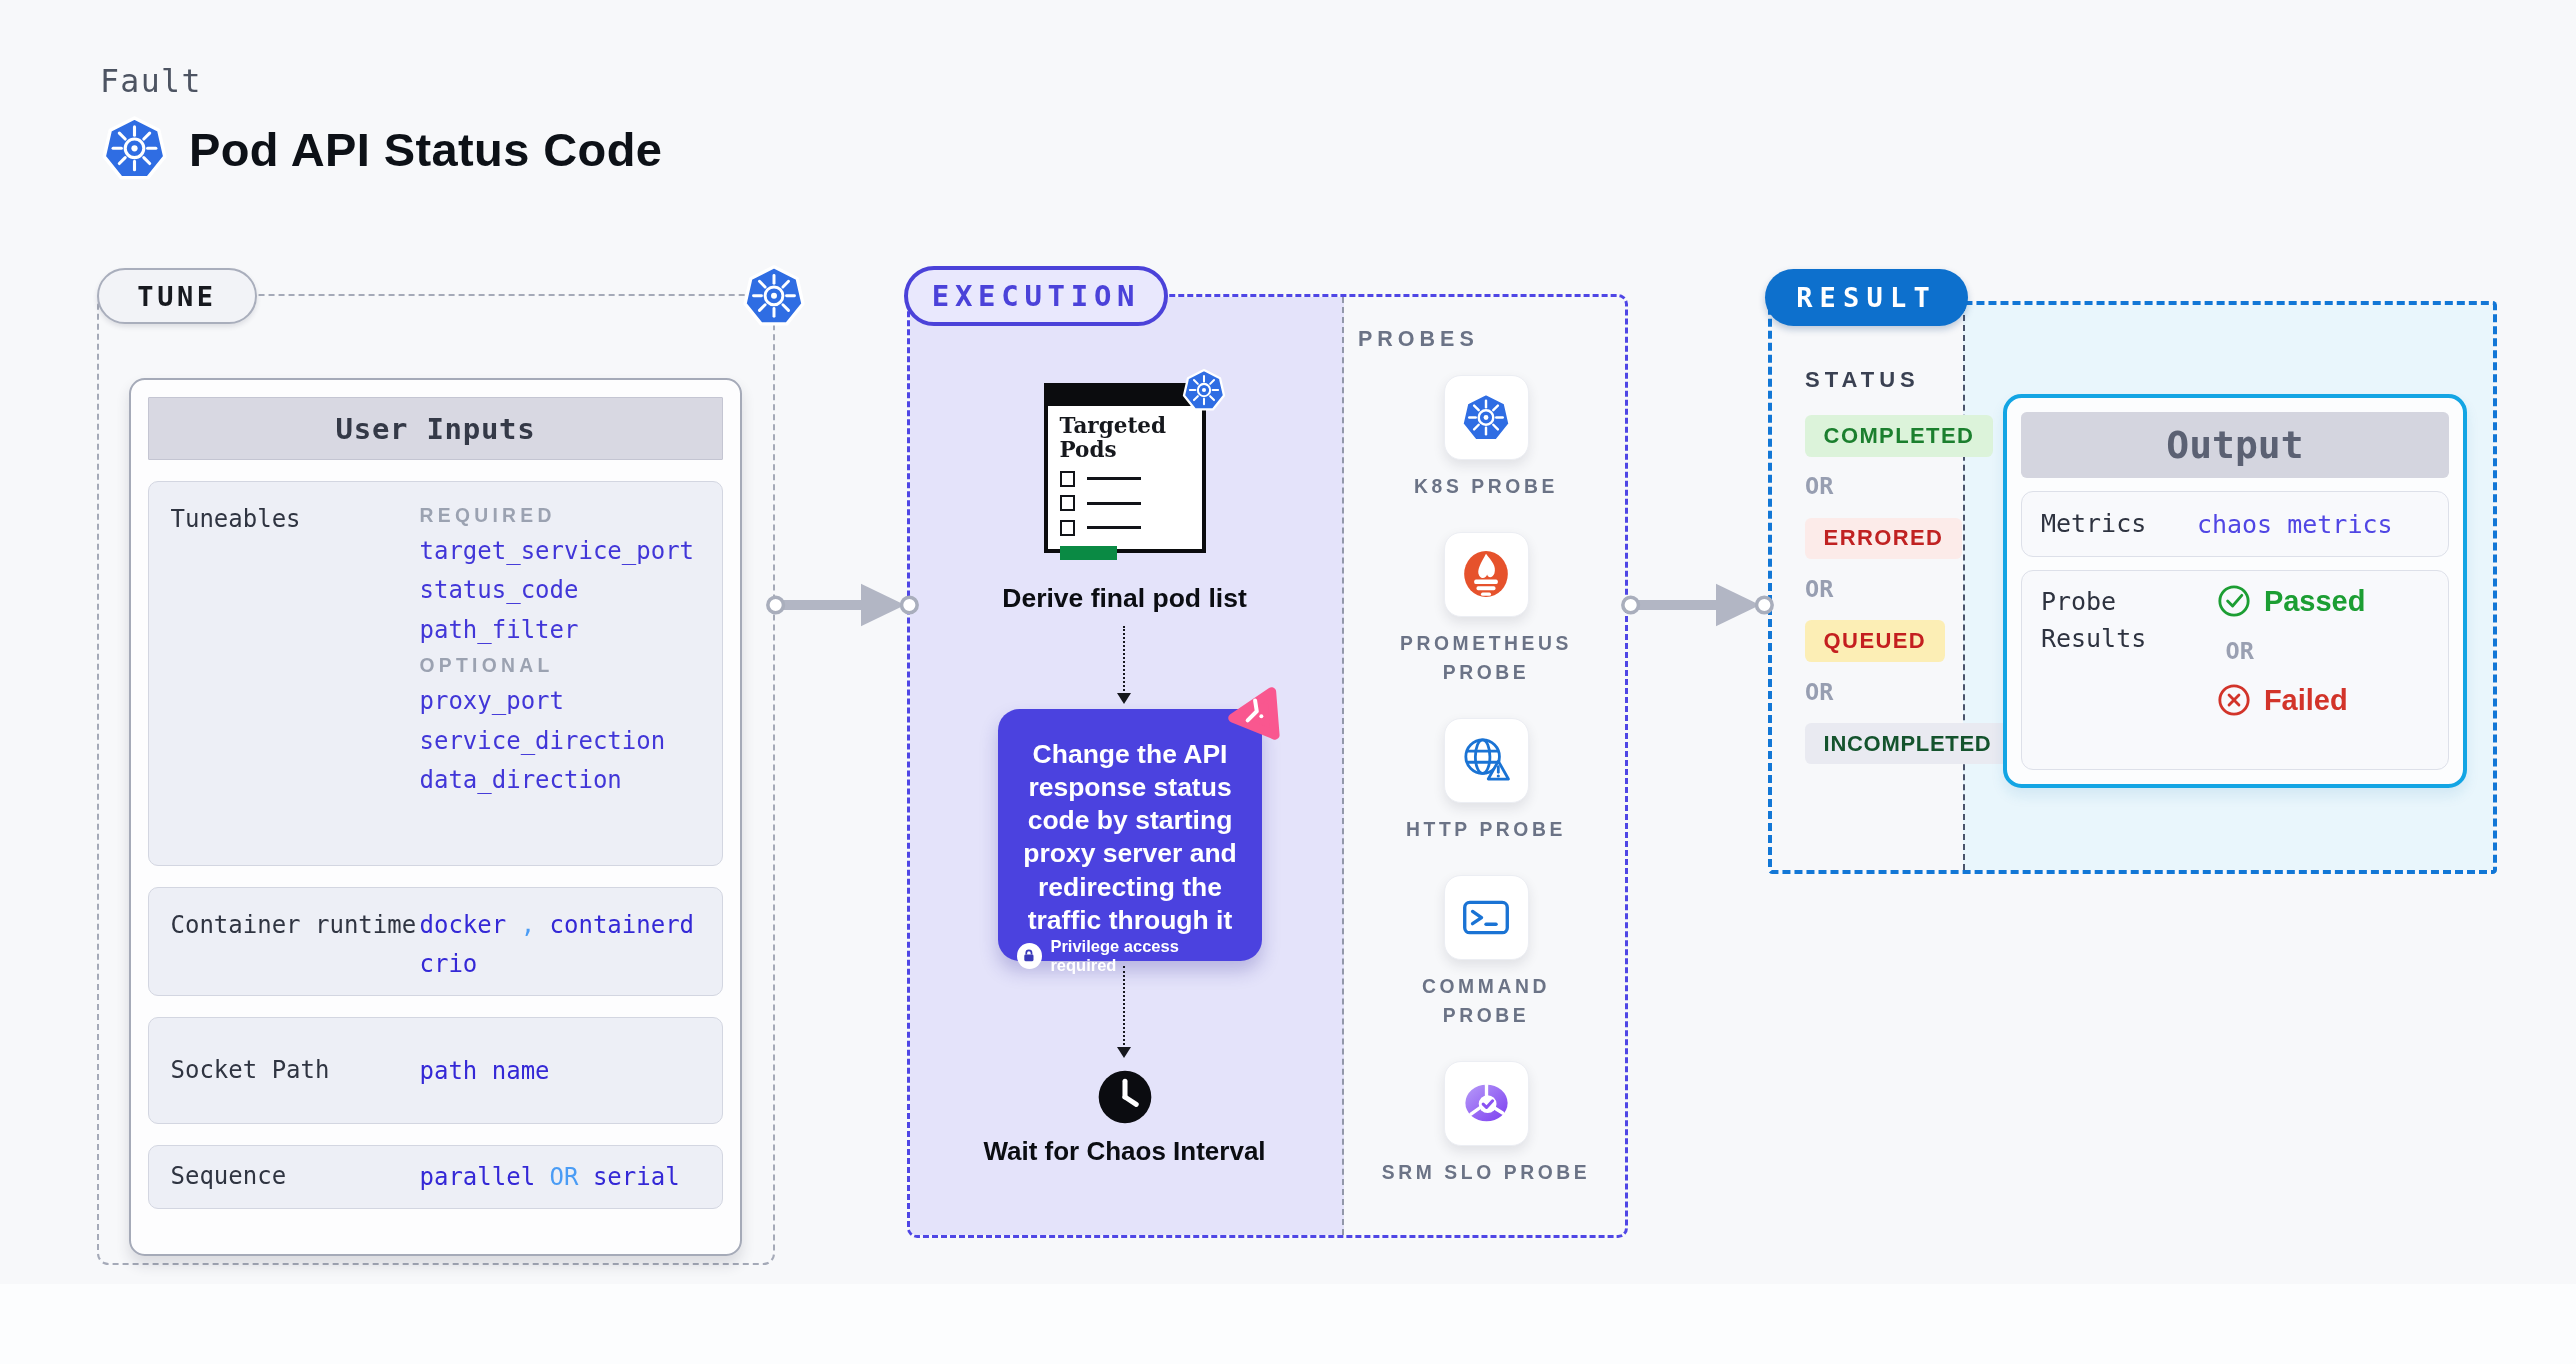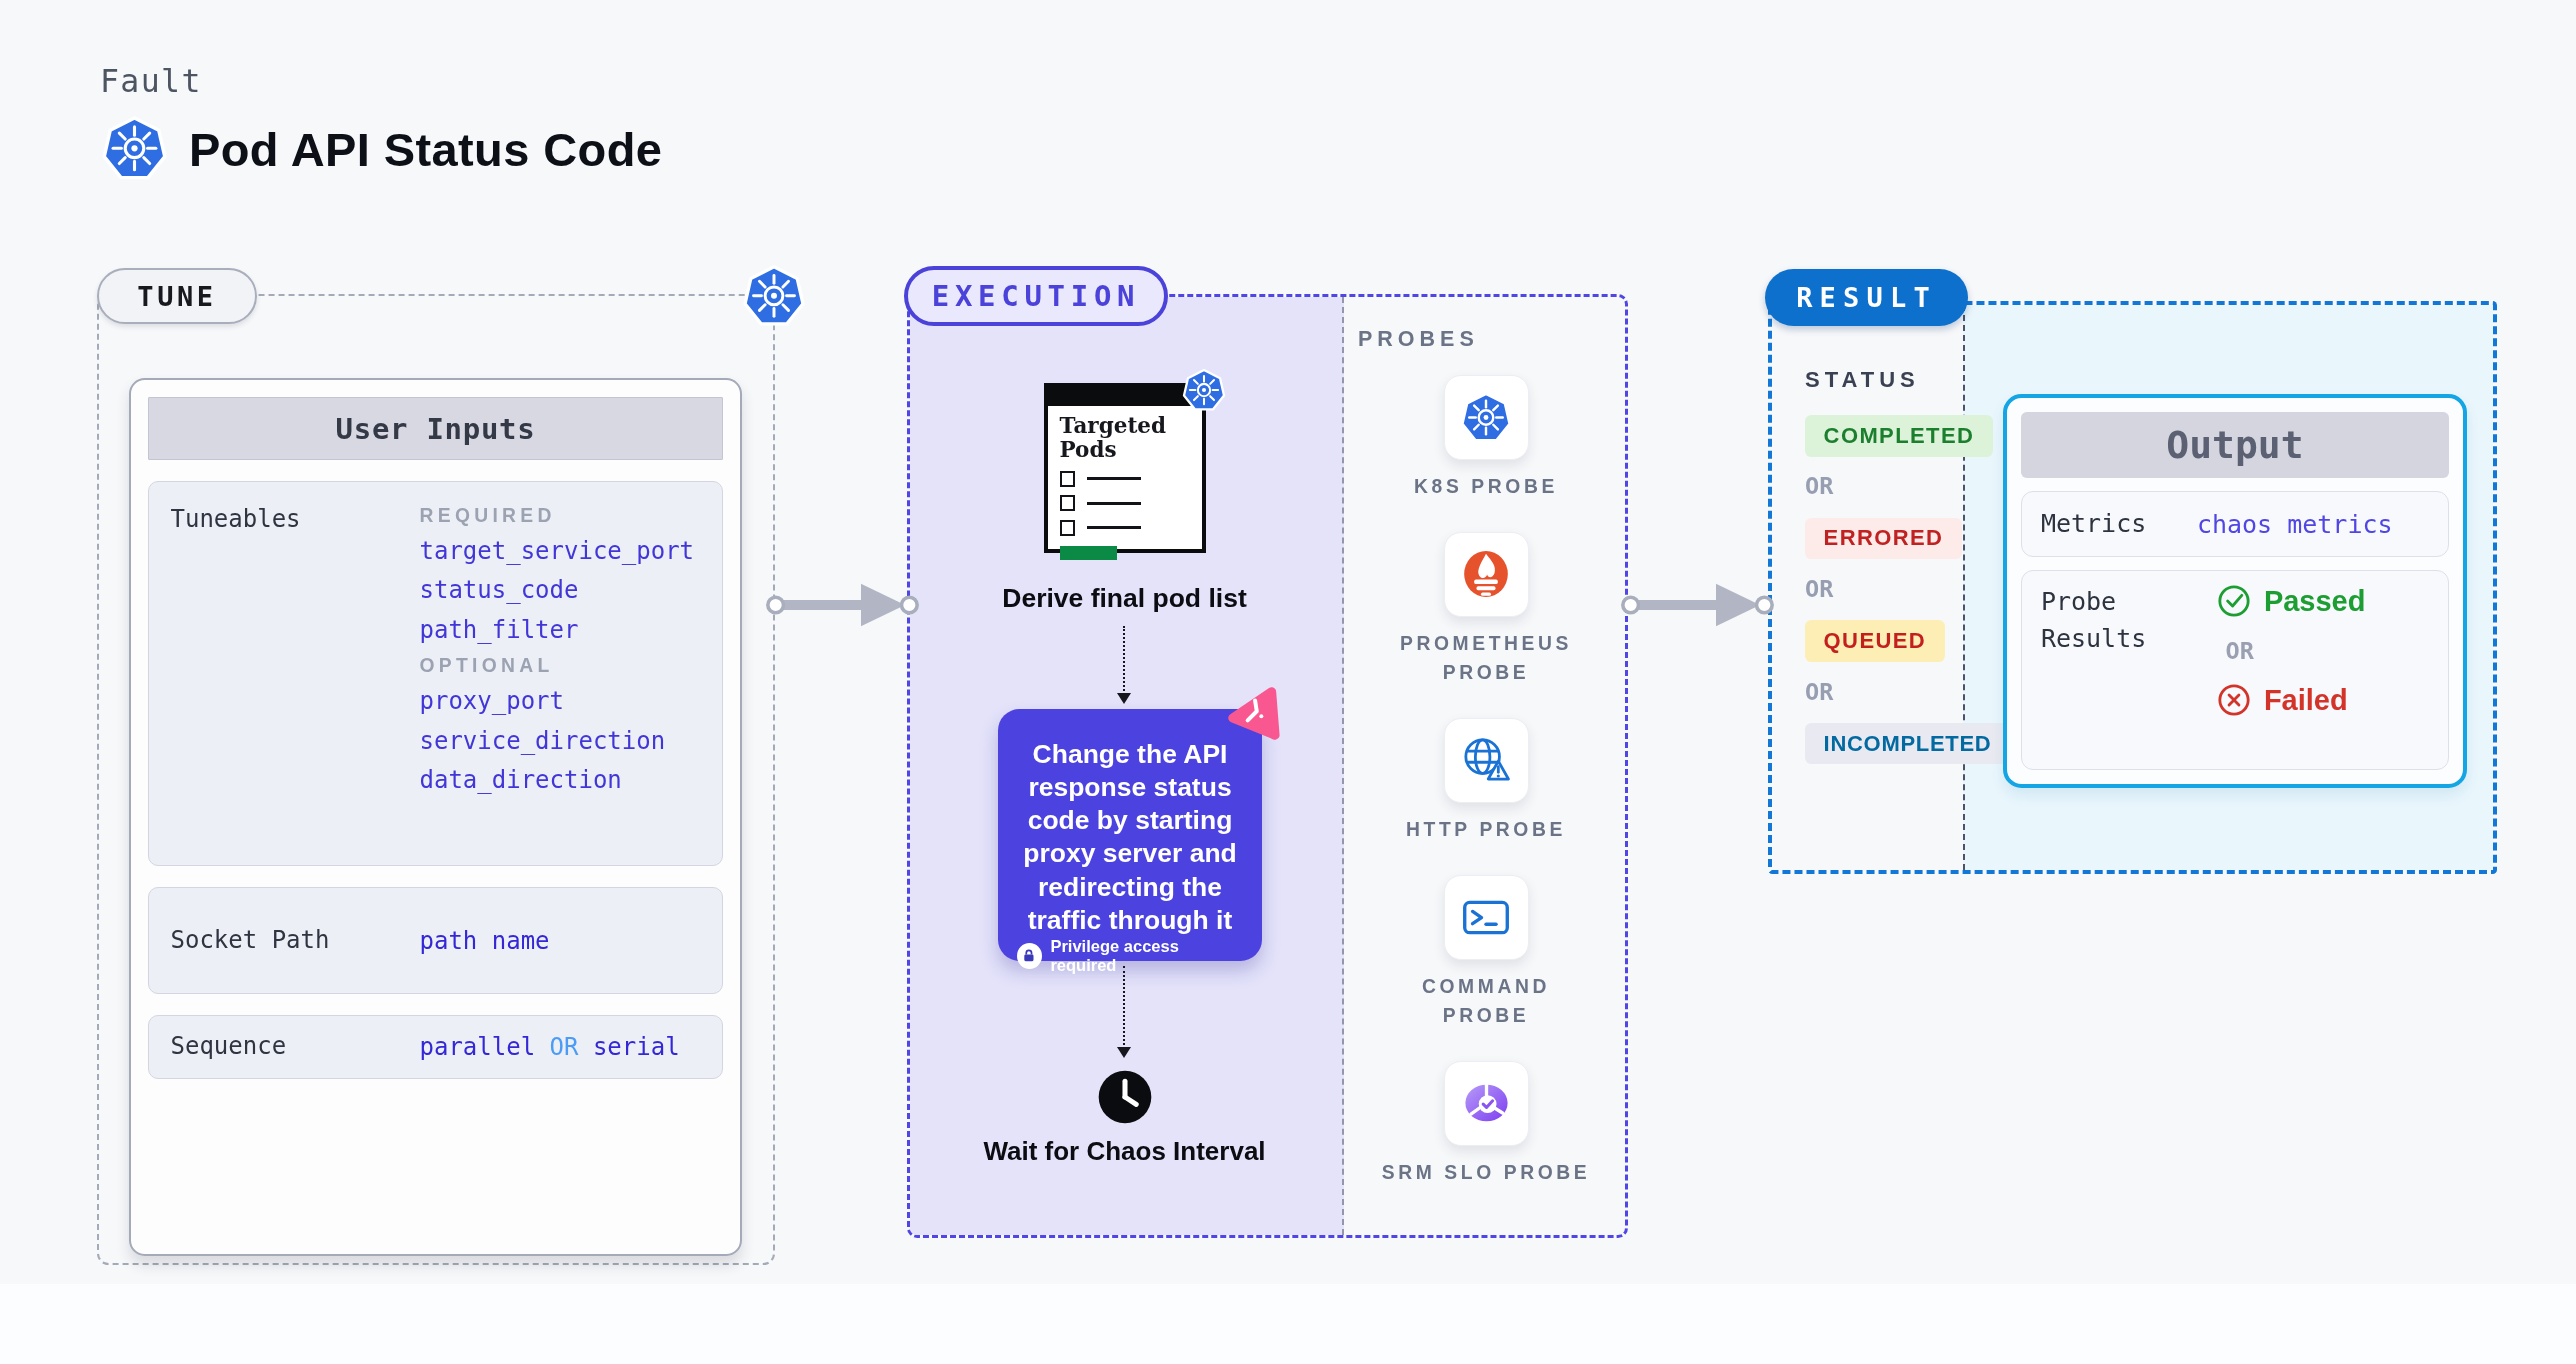--- a/index.html
+++ b/index.html
@@ -79,21 +79,21 @@
 
   
   .result-box { left:1768px; top:301px; width:729px; height:573px; border:4.3px dashed #1277d6; border-radius:4.3px; }
   .result-cyan { position:absolute; left:191px; top:0; right:0; bottom:0; background:#e9f6fc; border-left:2.1px dashed #49536b; }
   .status-label { left:1805px; top:367px; font-size:22px; font-weight:800; color:#3a4152; letter-spacing:5px; z-index:2; }
   .status-stack { left:1805px; top:415px; display:flex; flex-direction:column; align-items:flex-start; z-index:2; }
   .status-badge { padding:7.9px 18.6px; border-radius:6.4px; font-size:22px; font-weight:800; letter-spacing:1.4px; }
   .b-completed { background:#dcf3da; color:#1b7f2e; }
   .b-errored  { background:#fcebe9; color:#c02222; }
   .b-queued   { background:#fceeb5; color:#c41f1f; }
-  .b-incompleted { background:#e9eaf1; color:#0369a1; letter-spacing:0.7px; }
+  .b-incompleted { background:#e9eaf1; color:#14532d; letter-spacing:0.7px; }
   .status-or { font-family:"DejaVu Sans Mono","Liberation Mono",monospace; font-size:23.6px; font-weight:600; color:#979eb1; margin:18.6px 0; line-height:1; }
   .output-card { left:2003px; top:394px; width:464px; height:394px; background:#fcfdfe; border:4.3px solid #13a5e4; border-radius:18.6px; padding:14.3px; display:flex; flex-direction:column; gap:13px; z-index:2; box-shadow:0 7.2px 13px rgba(20,120,180,.10); }
   .out-header { height:66px; flex:none; background:#d4d5df; border-radius:5.7px; display:flex; align-items:center; justify-content:center; font-size:38px; font-weight:bold; color:#5b6173; }
   .out-row { background:#f8f9fc; border:1.4px solid #dde0e9; border-radius:12px; display:flex; padding:0 18.6px; }
   .out-metrics { height:66px; flex:none; align-items:center; }
   .out-label { width:156px; flex:none; font-size:25px; color:#2e3340; line-height:1.45; }
   .metrics-value { font-size:25px; color:#5046e4; }
   .out-proberes { flex:1; padding-top:13px;gap:20px; }
   .pr-values { display:flex; flex-direction:column; }
   .pr-row { display:flex; align-items:center; gap:13px; }
@@ -220,20 +220,27 @@
         <div class="param mono">target_service_port</div>
         <div class="param mono">status_code</div>
         <div class="param mono">path_filter</div>
         <div class="req-label">OPTIONAL</div>
         <div class="param mono">proxy_port</div>
         <div class="param mono">service_direction</div>
         <div class="param mono">data_direction</div>
       </div>
     </div>
 
+    <div class="ui-card card-runtime">
+      <div class="ui-label mono">Container runtime</div>
+      <div>
+        <div class="val-row mono"><span>docker</span> <span class="or-lite">,</span> <span>containerd</span></div>
+        <div class="val-row mono"><span>crio</span></div>
+      </div>
+    </div>
 
     <div class="ui-card card-socket">
       <div class="ui-label mono">Socket Path</div>
       <div class="val-row mono" style="margin:0">path name</div>
     </div>
 
     <div class="ui-card card-sequence">
       <div class="ui-label mono">Sequence</div>
       <div class="val-row mono" style="margin:0"><span>parallel</span> <span class="or-lite">OR</span> <span>serial</span></div>
     </div>

